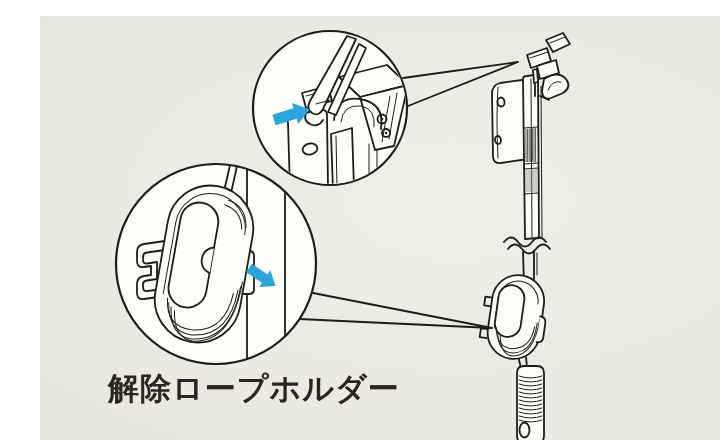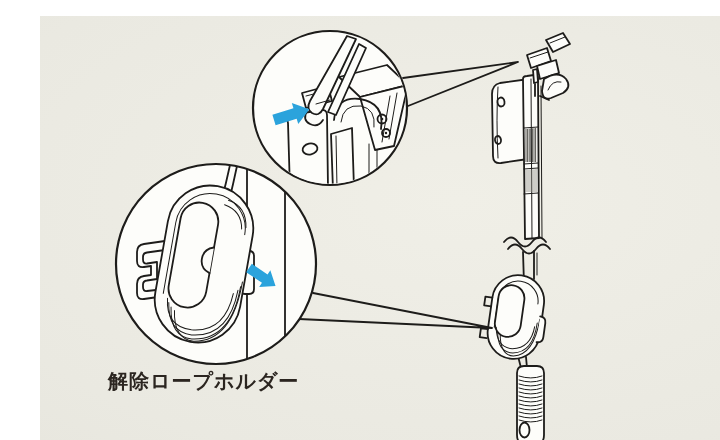--- a/index.html
+++ b/index.html
@@ -7,21 +7,21 @@
     width:720px;height:440px;overflow:hidden;
     font-family:"Liberation Sans","DejaVu Sans",sans-serif;
   }
   .stage{
     position:relative;width:720px;height:440px;
     background:radial-gradient(ellipse 130% 110% at 58% 42%, #f0efe7 0%, #eae9e1 55%, #e3e2d9 100%);
   }
   .stage svg{position:absolute;left:0;top:0;display:block;}
   .caption{
     position:absolute;left:68px;top:352px;
-    font-size:20px;font-weight:600;letter-spacing:1px;
+    font-size:31px;font-weight:600;letter-spacing:1px;
     color:#2b2520;white-space:nowrap;
   }
   .ln{fill:none;stroke:#1d1c1a;stroke-width:1.8;stroke-linecap:round;stroke-linejoin:round;}
   .lnw{fill:#fdfdfa;stroke:#1d1c1a;stroke-width:1.8;stroke-linecap:round;stroke-linejoin:round;}
   .thin{fill:none;stroke:#1d1c1a;stroke-width:1;stroke-linecap:round;}
   .hatchA{stroke:#45443f;stroke-width:.9;}
   .hatchB{stroke:#93928b;stroke-width:.9;}
 </style>
 </head>
 <body>

